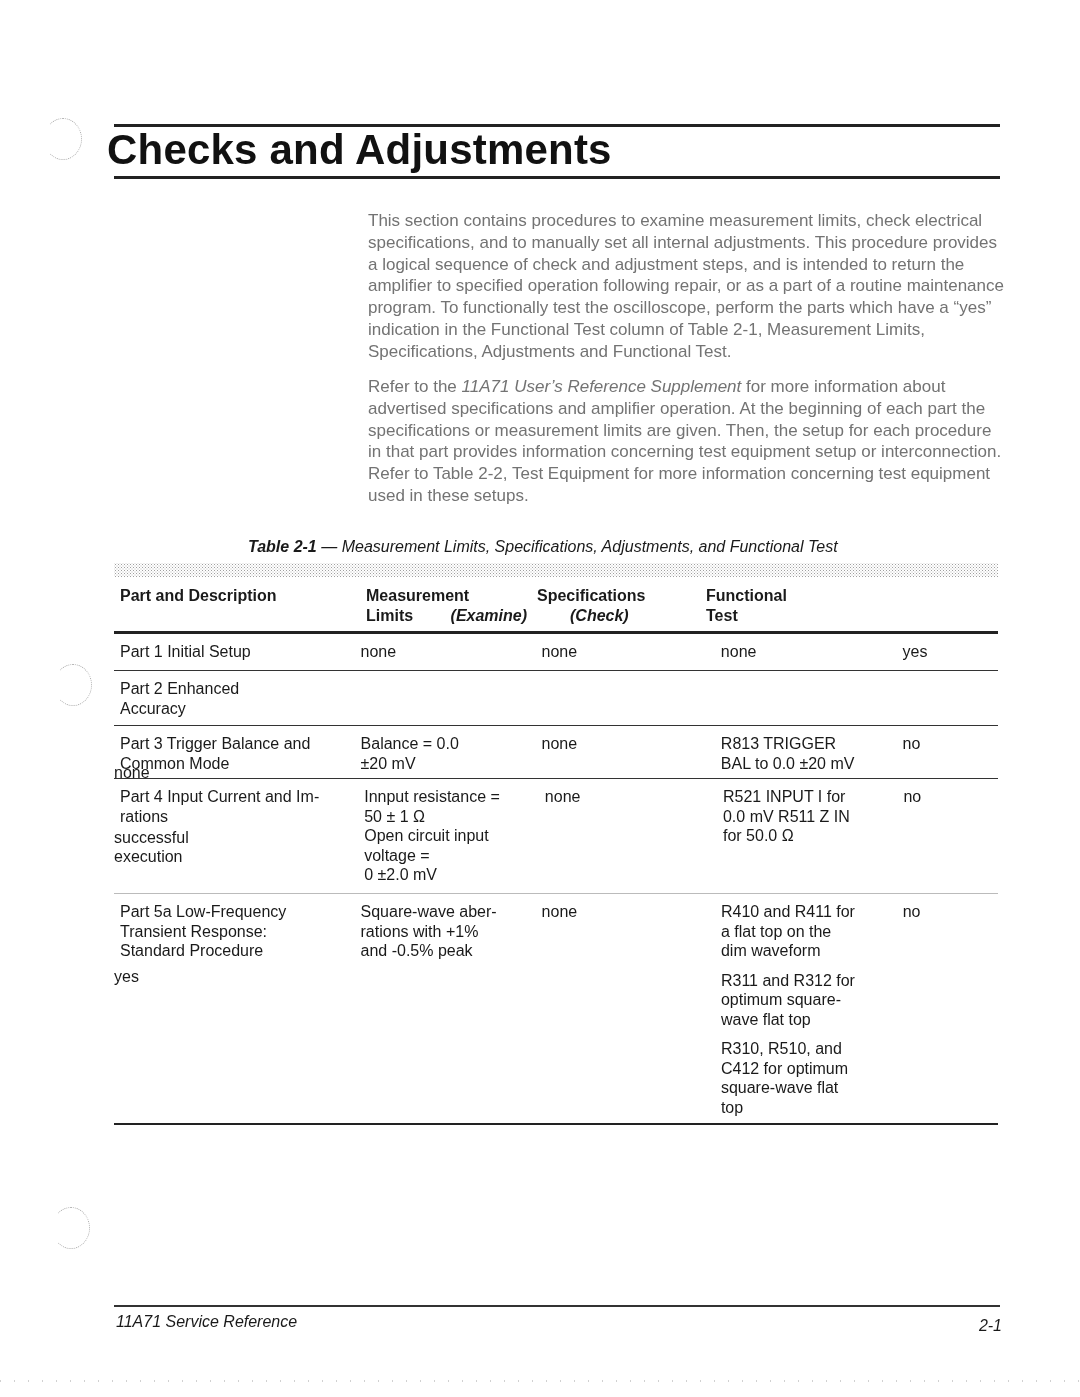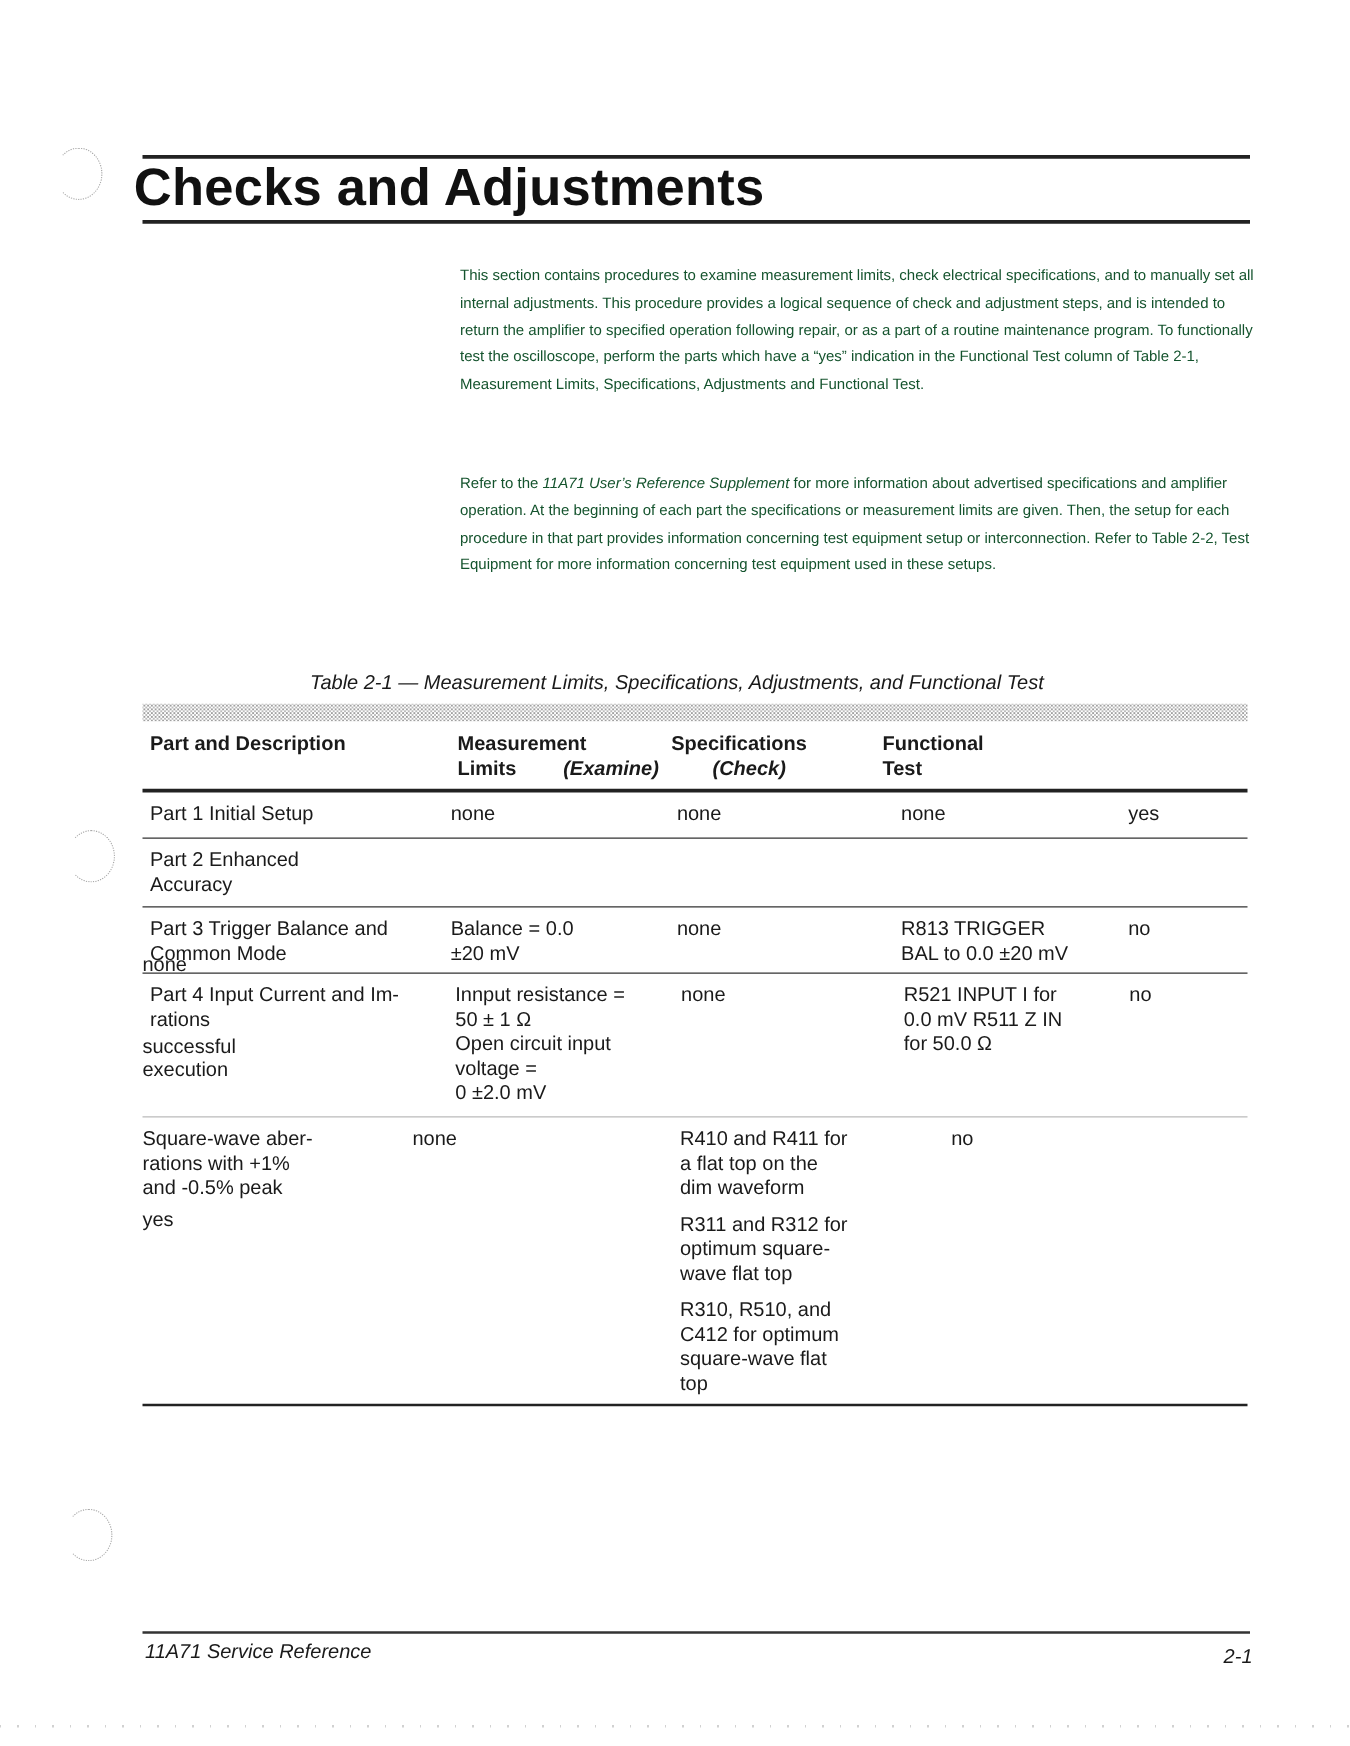--- a/index.html
+++ b/index.html
@@ -15,31 +15,31 @@
     .rule-top { position: absolute; left: 114px; top: 124px; width: 886px; height: 3px; background: #222; }
     .title {
       position: absolute; left: 107px; top: 126px; margin: 0;
       font-size: 42px; font-weight: bold; letter-spacing: 0.2px; color: #111;
       font-family: "Liberation Sans", sans-serif;
     }
     .rule-title { position: absolute; left: 114px; top: 176px; width: 886px; height: 3px; background: #222; }
 
     .intro {
       position: absolute; left: 368px; width: 636px;
-      font-size: 12px; line-height: 21.8px; color: #14532d; margin: 0;
+      font-size: 17px; line-height: 21.8px; color: #737373; margin: 0;
     }
     .intro.p1 { top: 210px; }
     .intro.p2 { top: 376px; }
     .intro em { font-style: italic; }
 
     .caption {
       position: absolute; left: 248px; top: 538px;
       font-size: 16px; font-style: italic; color: #1a1a1a;
     }
-    .caption b { font-weight: normal; }
+    .caption b { font-weight: bold; }
 
     .shade {
       position: absolute; left: 114px; top: 563px; width: 884px; height: 14px;
       background-image:
         radial-gradient(#888 0.8px, transparent 1px),
         radial-gradient(#aaa 0.8px, transparent 1px);
       background-size: 3px 3px, 3px 3px;
       background-position: 0 0, 1.5px 1.5px;
       opacity: 0.8;
     }
@@ -184,20 +184,25 @@
         <div class="c col4 stack">
           <div class="item">
             <span class="line">R521 INPUT I for</span>
             <span class="line">0.0 mV R511 Z IN</span>
             <span class="line">for 50.0 Ω</span>
           </div>
         </div>
         <div class="c col5">no</div>
       </div>
       <div class="trow r5">
+        <div class="c col1">
+          <span class="line">Part 5a Low-Frequency</span>
+          <span class="line">Transient Response:</span>
+          <span class="line">Standard Procedure</span>
+        </div>
         <div class="c col2">
           <span class="line">Square-wave aber-</span>
           <span class="line">rations with +1%</span>
           <span class="line">and -0.5% peak</span>
         </div>
         <div class="c col3">
           <span class="line">none</span>
         </div>
         <div class="c col4 stack">
           <div class="item">

